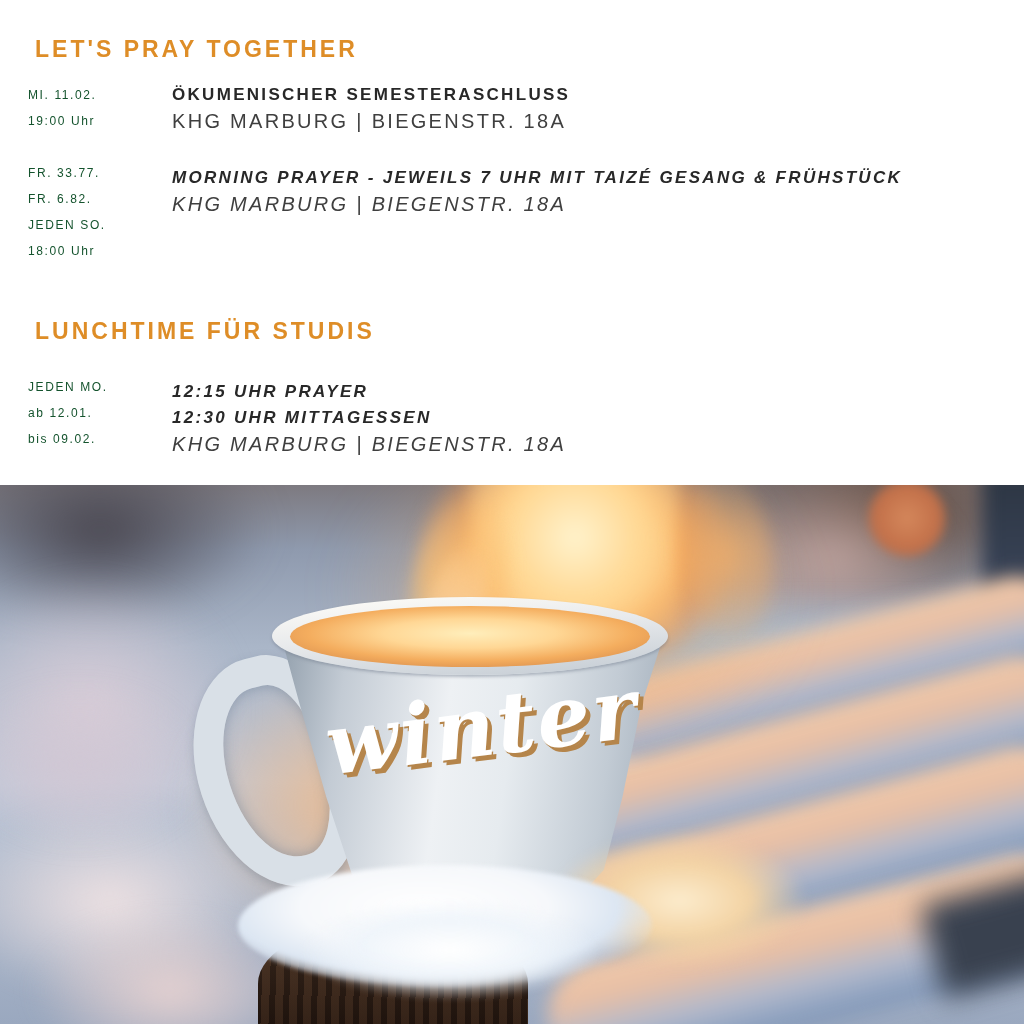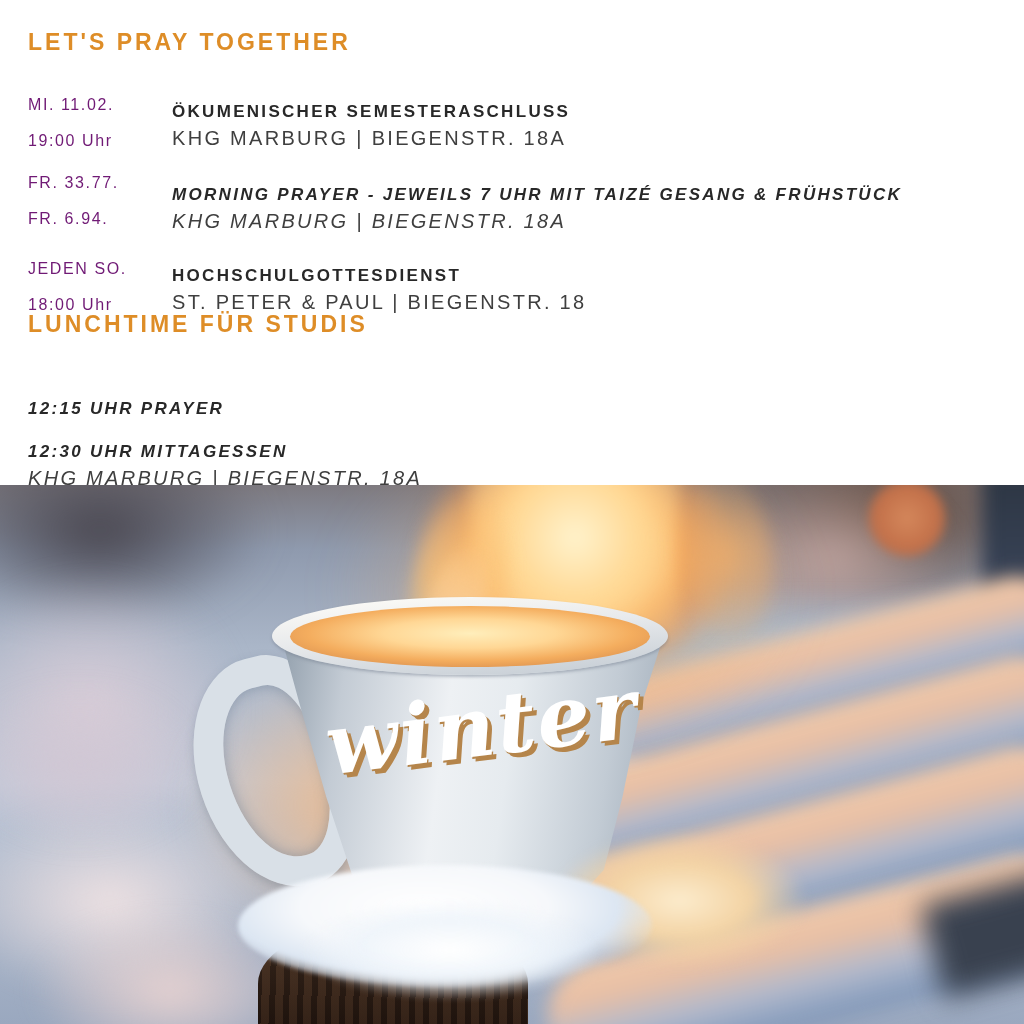--- a/index.html
+++ b/index.html
@@ -1,27 +1,27 @@
 <!DOCTYPE html>
 <html><head>
 <meta charset="utf-8">
 <style>
   html,body{margin:0;padding:0;background:#ffffff;}
   .canvas{position:relative;width:1024px;height:1024px;background:#ffffff;overflow:hidden;
           font-family:"Liberation Sans",sans-serif;}
 
   
-  .section-heading{position:absolute;left:28px;margin:0;font-size:23px;font-weight:bold;
+  .section-heading{position:absolute;left:28px;margin:7px;font-size:23px;font-weight:bold;
                    letter-spacing:3px;color:#DE8D27;white-space:nowrap;}
   .event-row{position:absolute;left:28px;display:flex;align-items:flex-start;}
   .dates{width:144px;flex:none;}
-  .date-line{font-size:16px;letter-spacing:1.6px;color:#701a75;line-height:26px;white-space:nowrap;margin-top:10px;}
+  .date-line{font-size:12px;letter-spacing:1.6px;color:#14532d;line-height:26px;white-space:nowrap;}
   .details{flex:none;}
   .details.offset{padding-top:5px;font-style:italic;}
-  .title-line{font-size:17px;font-weight:bold;letter-spacing:2.3px;color:#282828;line-height:26px;white-space:nowrap;margin-top:17px;}
+  .title-line{font-size:17px;font-weight:bold;letter-spacing:2.3px;color:#282828;line-height:26px;white-space:nowrap;}
   .location-line{font-size:20px;letter-spacing:2.3px;color:#3F3F3F;line-height:26px;white-space:nowrap;}
 
   
   .photo{position:absolute;left:0;top:485px;width:1024px;height:539px;overflow:hidden;
          background:linear-gradient(180deg,#7d7a80 0%,#8f9aae 12%,#aab6c8 30%,#bfc8d8 55%,#aab6c9 80%,#9aa8bf 100%);}
   .photo div{position:absolute;}
 
   .ph-topleft-dark{left:-70px;top:-50px;width:340px;height:190px;
       background:radial-gradient(closest-side,#46434c,rgba(70,67,76,0));filter:blur(18px);}
   .ph-topright-warm{left:680px;top:-70px;width:420px;height:210px;
@@ -110,42 +110,43 @@
     </div>
     <div class="details">
       <div class="title-line">ÖKUMENISCHER SEMESTERASCHLUSS</div>
       <div class="location-line">KHG MARBURG | BIEGENSTR. 18A</div>
     </div>
   </div>
 
   <div class="event-row" style="top:160px;">
     <div class="dates">
       <div class="date-line">FR. 33.77.</div>
-      <div class="date-line">FR. 6.94.</div>
+      <div class="date-line">FR. 6.82.</div>
     </div>
     <div class="details offset">
       <div class="title-line">MORNING PRAYER - JEWEILS 7 UHR MIT TAIZÉ GESANG &amp; FRÜHSTÜCK</div>
       <div class="location-line">KHG MARBURG | BIEGENSTR. 18A</div>
     </div>
   </div>
 
-  <div class="event-row" style="top:246px;">
+  <div class="event-row" style="top:212px;">
     <div class="dates">
       <div class="date-line">JEDEN SO.</div>
       <div class="date-line">18:00 Uhr</div>
-    </div>
-    <div class="details">
-      <div class="title-line">HOCHSCHULGOTTESDIENST</div>
-      <div class="location-line">ST. PETER &amp; PAUL | BIEGENSTR. 18</div>
     </div>
   </div>
 
   <h1 class="section-heading" style="top:311px;">LUNCHTIME FÜR STUDIS</h1>
 
   <div class="event-row" style="top:374px;">
+    <div class="dates">
+      <div class="date-line">JEDEN MO.</div>
+      <div class="date-line">ab 12.01.</div>
+      <div class="date-line">bis 09.02.</div>
+    </div>
     <div class="details offset">
       <div class="title-line">12:15 UHR PRAYER</div>
       <div class="title-line">12:30 UHR MITTAGESSEN</div>
       <div class="location-line">KHG MARBURG | BIEGENSTR. 18A</div>
     </div>
   </div>
 
   <div class="photo">
     <div class="ph-topleft-dark"></div>
     <div class="ph-topright-warm"></div>

